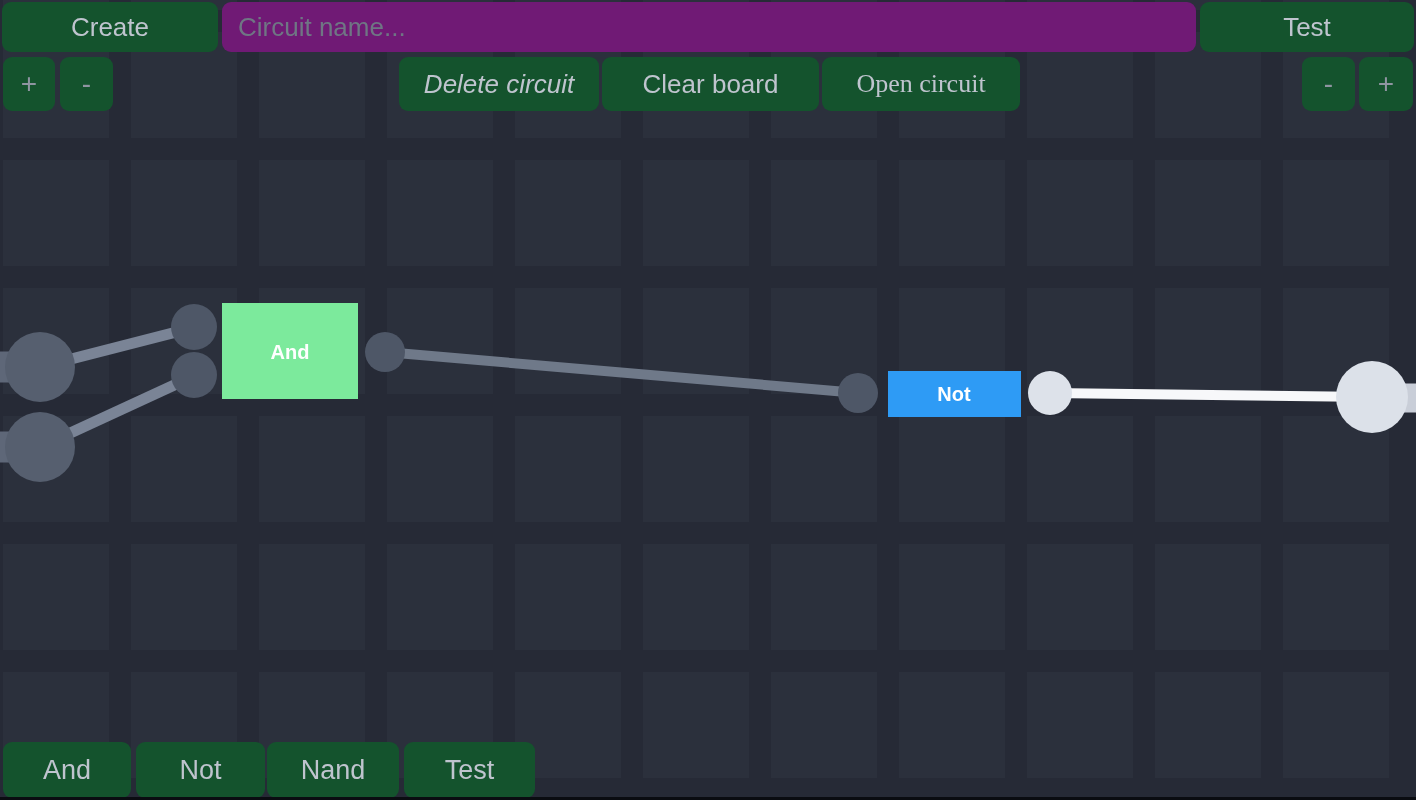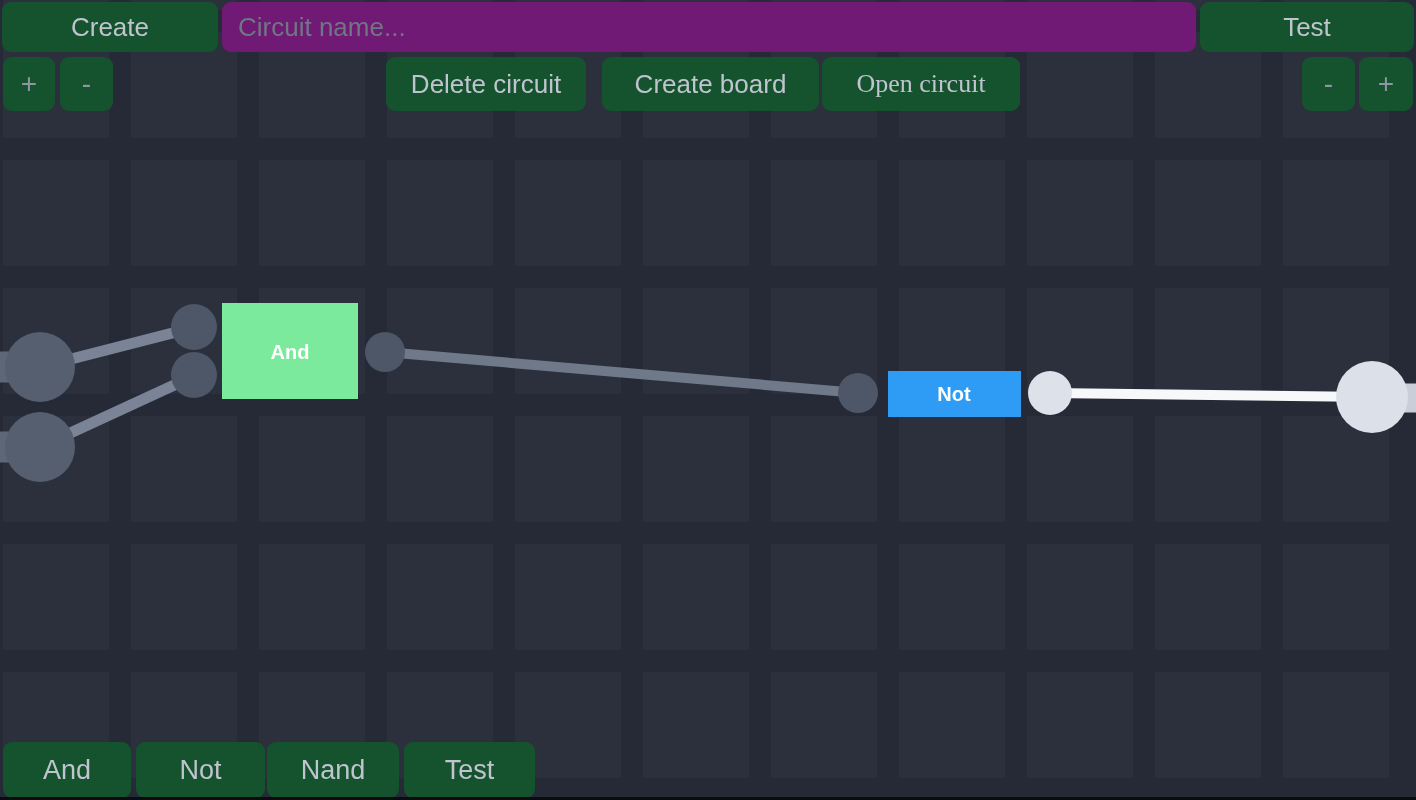--- a/index.html
+++ b/index.html
@@ -82,22 +82,22 @@
     <text x="954" y="401" text-anchor="middle" fill="#FFFFFF">Not</text>
   </g>
 </svg>
 
 <div class="btn row1" style="left:2px;width:216px;">Create</div>
 <input class="circuit-name" type="text" placeholder="Circuit name..." style="">
 <div class="btn row1" style="left:1200px;width:214px;">Test</div>
 
 <div class="btn small row2" style="left:3px;width:52px;">+</div>
 <div class="btn small row2" style="left:60px;width:53px;">-</div>
-<div class="btn row2" style="left:386px;width:200px;">Delete circuit</div>
-<div class="btn row2" style="left:602px;width:217px;">Create board</div>
+<div class="btn row2" style="left:399px;width:200px;font-style:italic;">Delete circuit</div>
+<div class="btn row2" style="left:602px;width:217px;">Clear board</div>
 <div class="btn row2" style="left:822px;width:198px;font-family:Liberation Serif, serif;">Open circuit</div>
 <div class="btn small row2" style="left:1302px;width:53px;">-</div>
 <div class="btn small row2" style="left:1359px;width:54px;">+</div>
 
 <div class="btn palette-btn" style="left:3px;width:128px;">And</div>
 <div class="btn palette-btn" style="left:136px;width:129px;">Not</div>
 <div class="btn palette-btn" style="left:267px;width:132px;">Nand</div>
 <div class="btn palette-btn" style="left:404px;width:131px;">Test</div>
 
 <div class="bottom-strip"></div>

